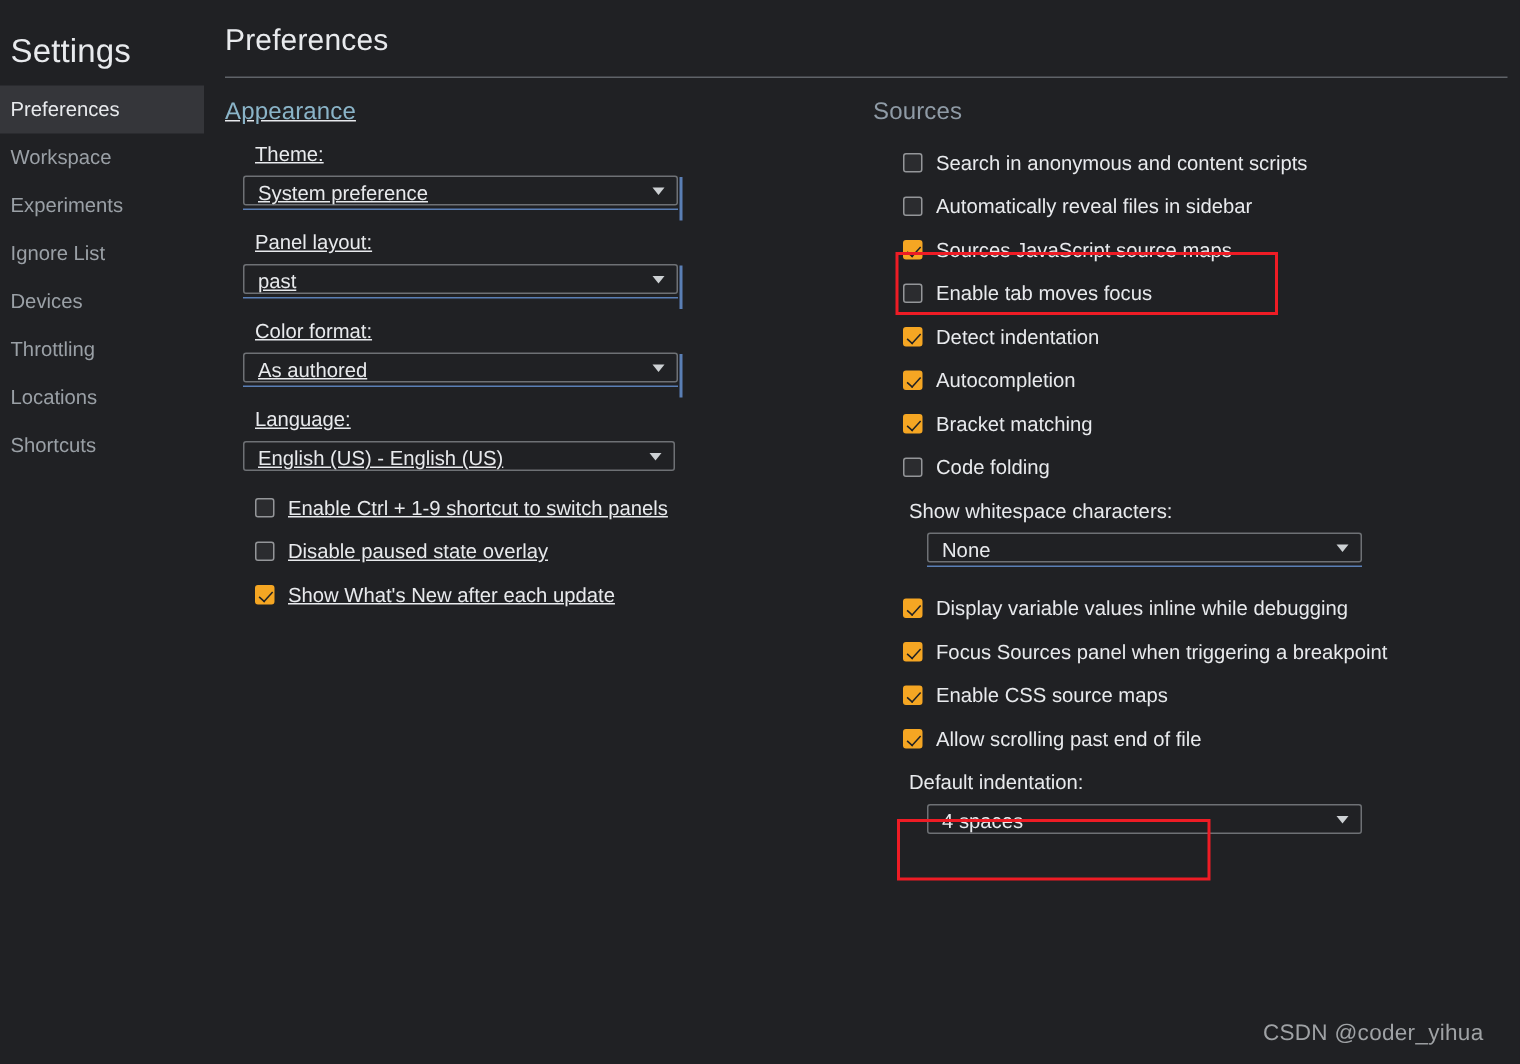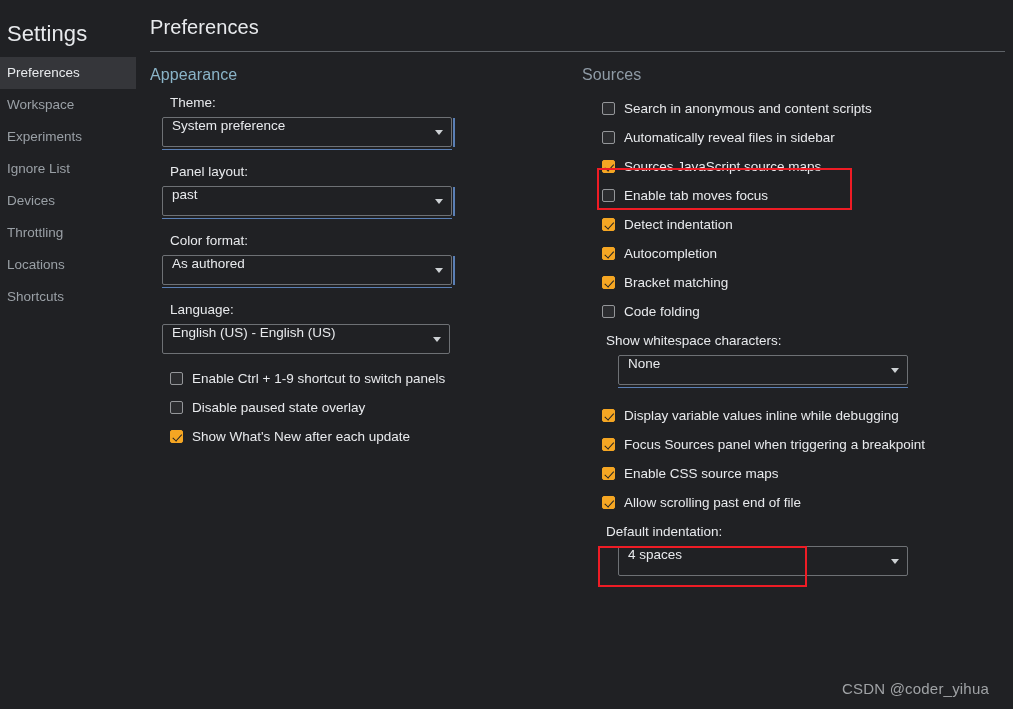--- a/index.html
+++ b/index.html
@@ -72,20 +72,21 @@
     width: 855px;
   }
 
   .columns {
     display: flex;
     padding-top: 14px;
   }
   .col-left {
     width: 432px;
     flex: 0 0 432px;
+    text-decoration: underline;
   }
   .col-right {
     flex: 1 1 auto;
   }
 
   .section-title {
     font-size: 16px;
     font-weight: 400;
     color: #8ab4c8;
     padding: 0 0 10px 2px;
@@ -107,28 +108,28 @@
 
   
   .select-wrap {
     position: relative;
     margin-bottom: 13px;
     padding-left: 14px;
   }
   .select {
     position: relative;
     box-sizing: border-box;
-    height: 30px;
+    height: 20px;
     background: #202124;
     border: 1px solid #6e7175;
     border-radius: 2px;
     color: #e8eaed;
     font-size: 13.5px;
     display: flex;
-    align-items: flex-start;
+    align-items: flex-end;
     padding: 0 24px 0 9px;
     cursor: default;
   }
   .select.w290 { width: 290px; }
   .select.w288 { width: 288px; }
   .select .arrow {
     position: absolute;
     right: 8px;
     top: 50%;
     margin-top: -2px;

